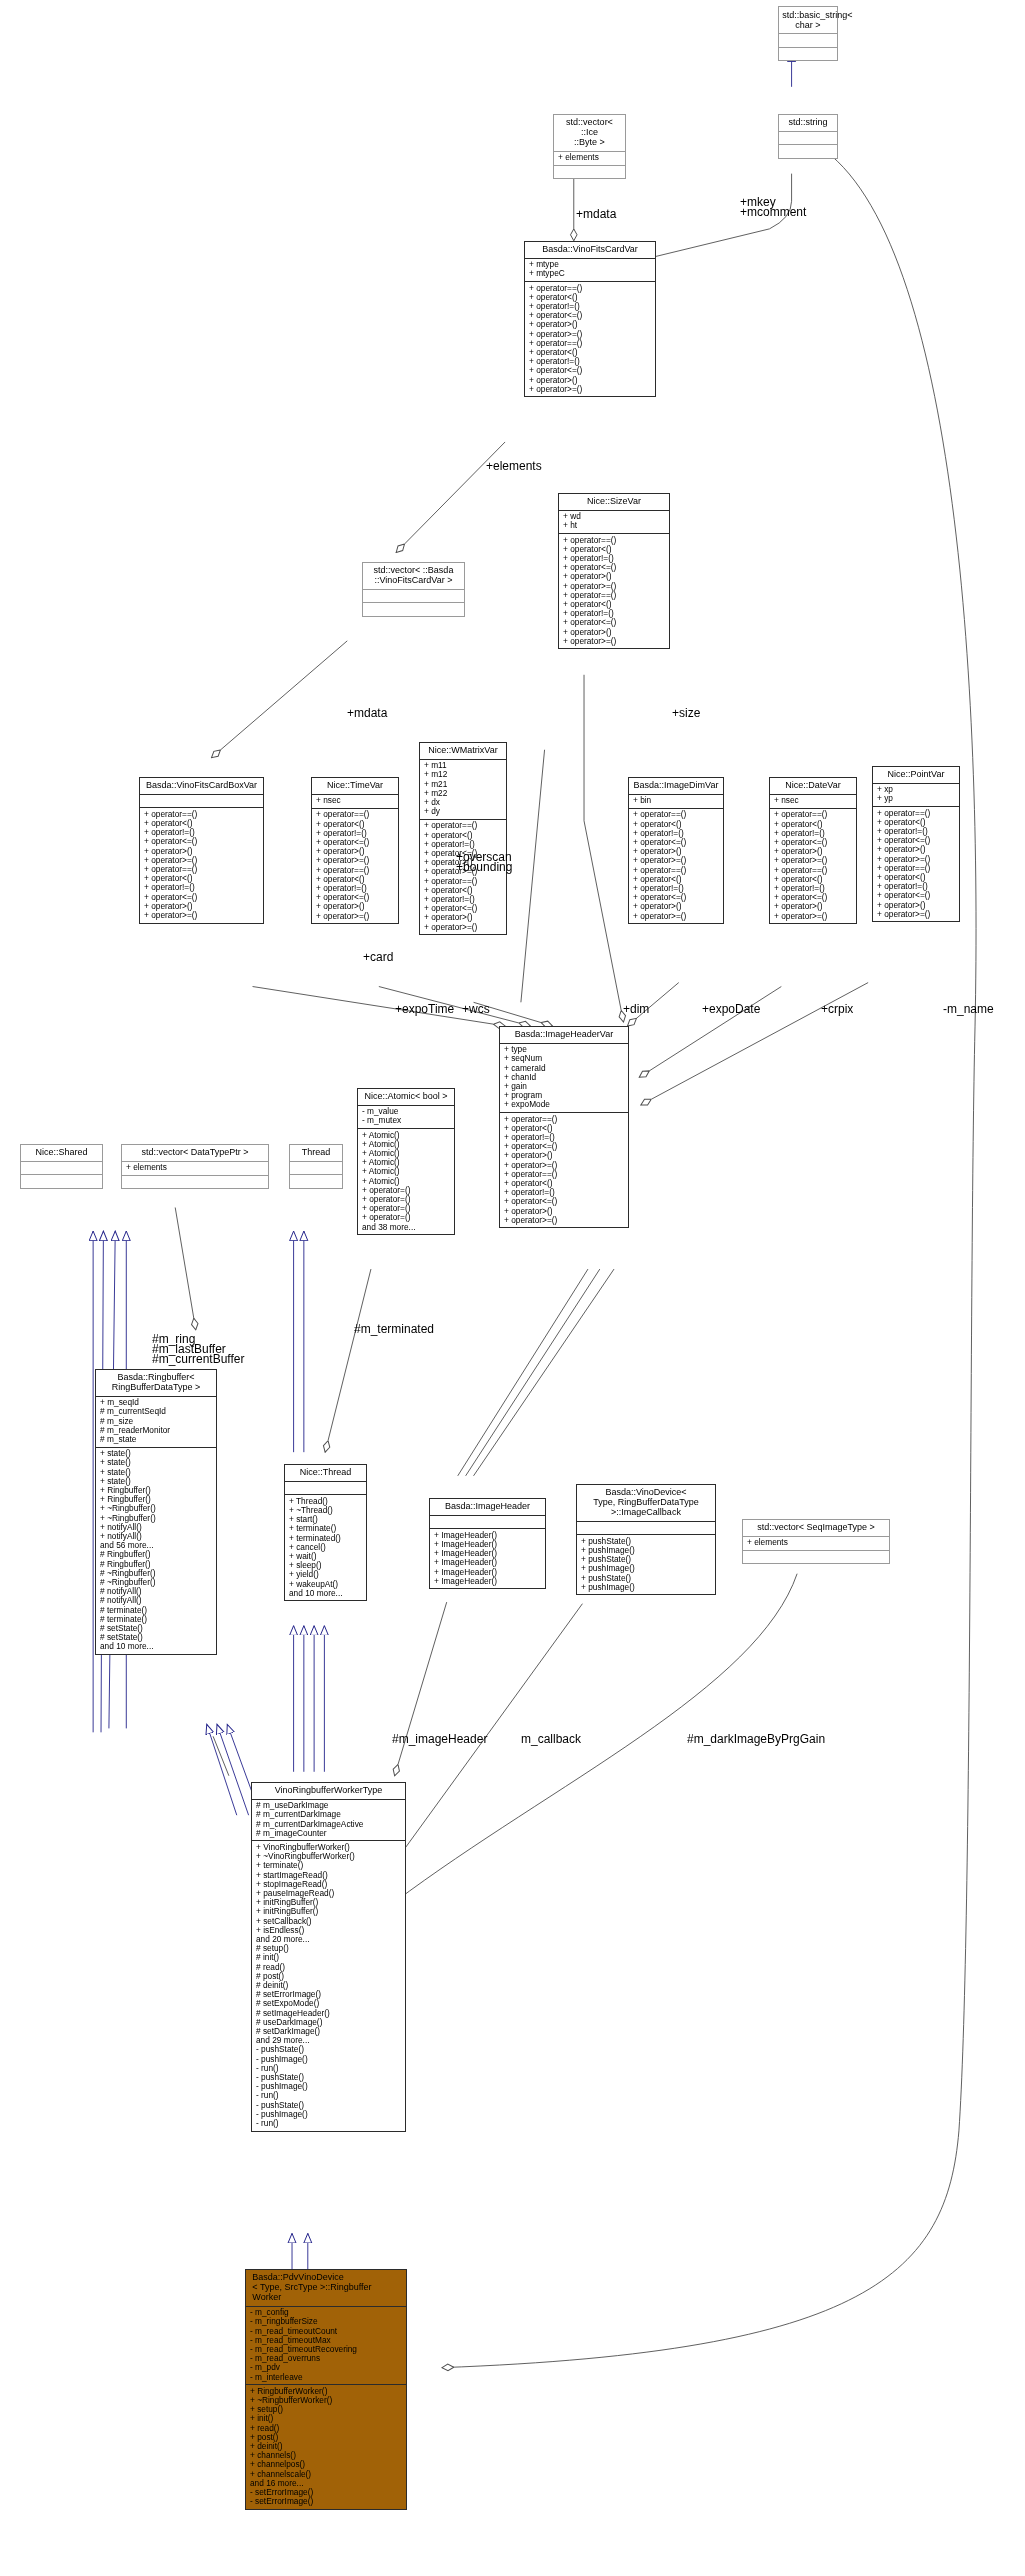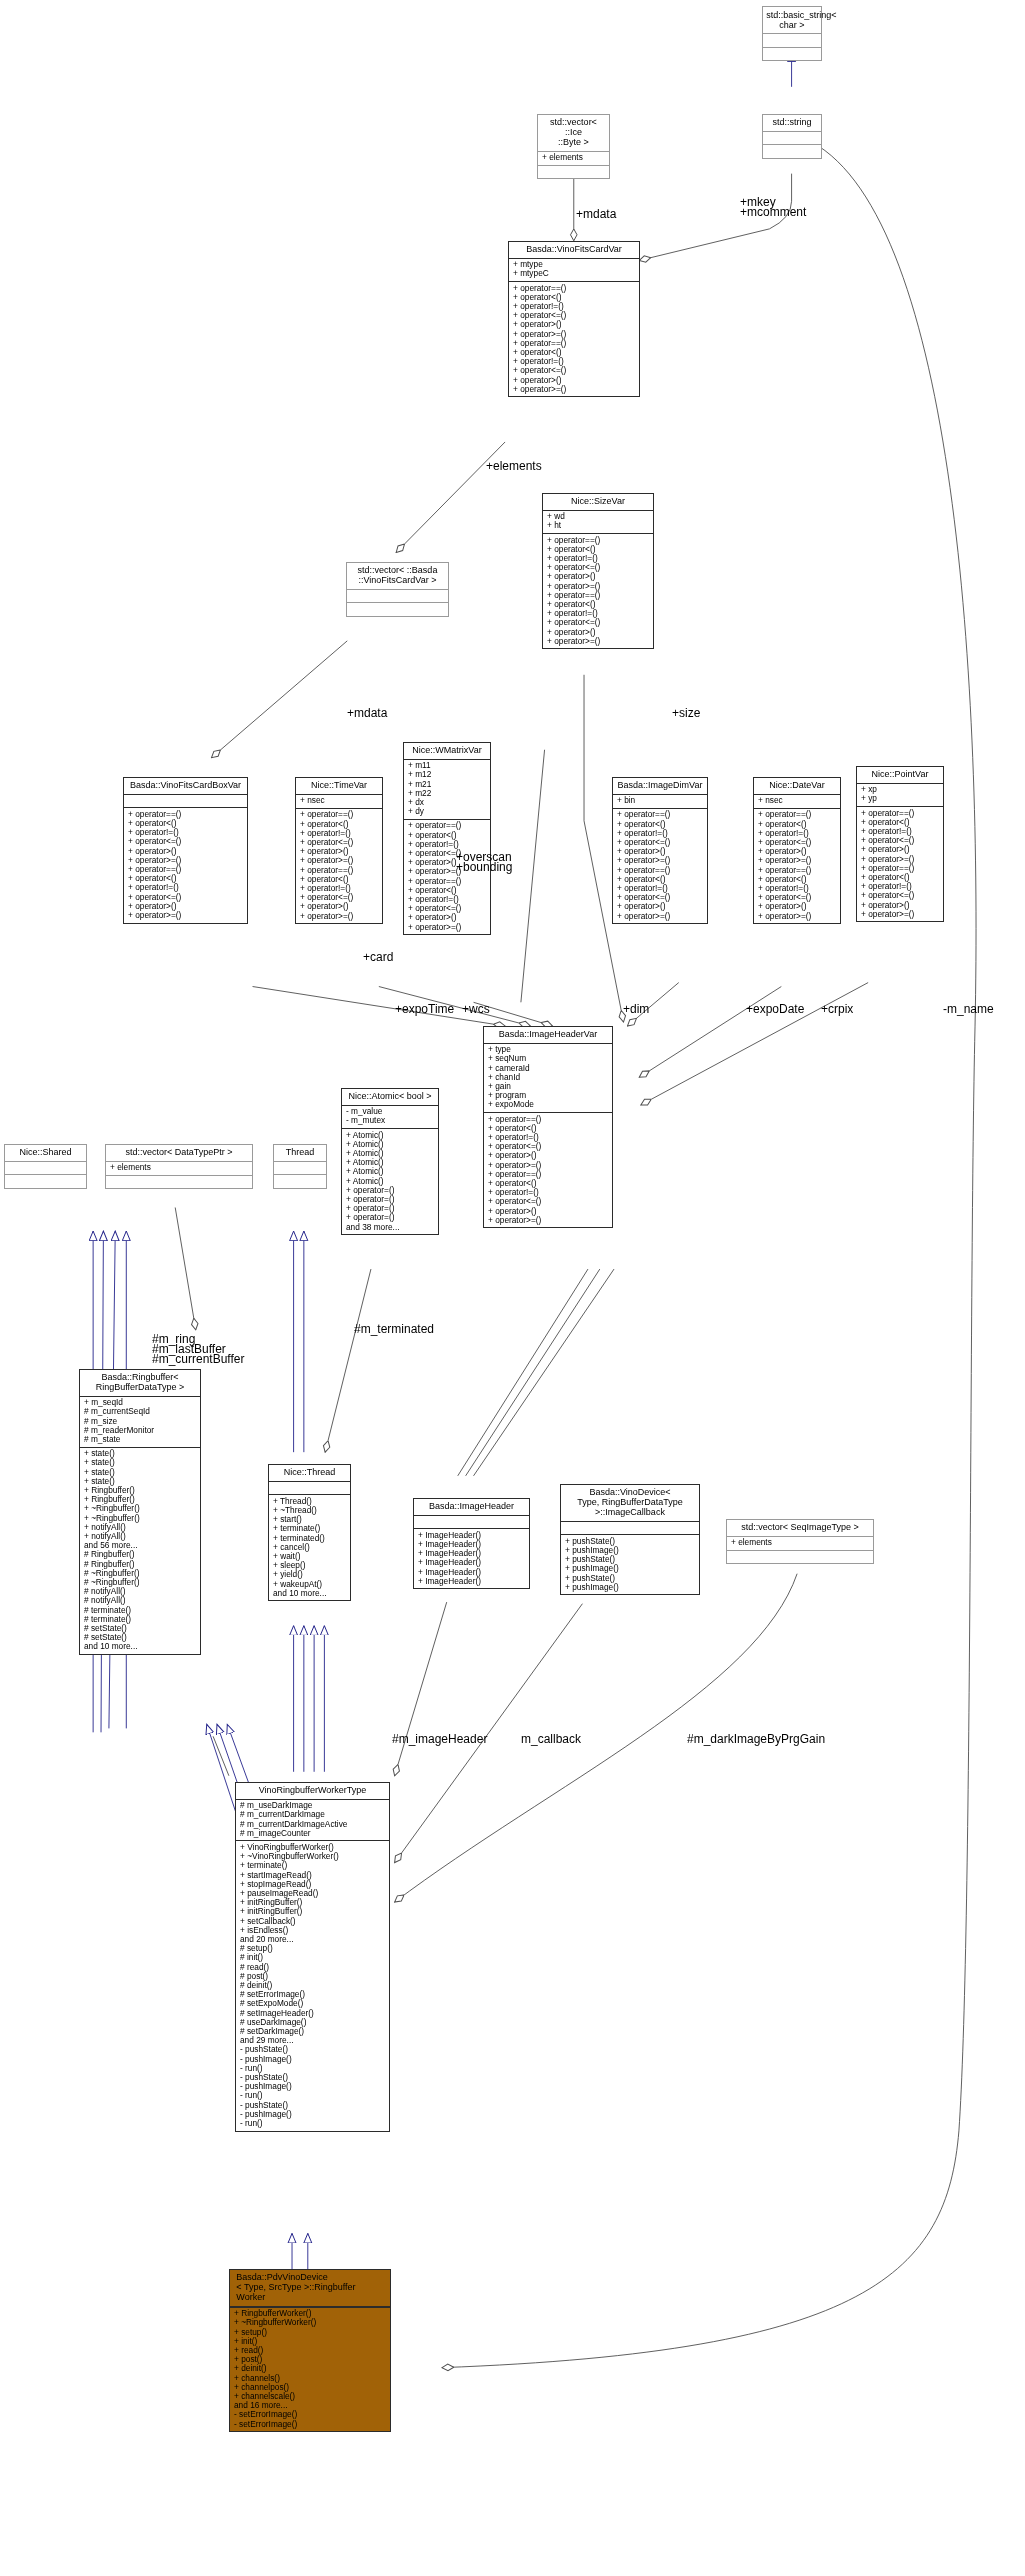--- a/index.html
+++ b/index.html
@@ -11,20 +11,21 @@
   #canvas{position:absolute;left:0;top:0;width:1026px;height:2576px;}
   svg.edges{position:absolute;left:0;top:0;width:1026px;height:2576px;overflow:visible;}
 
   
   .umlbox{
     position:absolute;
     background:#ffffff;
     box-sizing:border-box;
     border:0.8px solid #9a9a9a;
     z-index:5;
+    margin-left:16px;
   }
   .umlbox.bold{border:1.3px solid #2b2b2b;}
   .umlbox.filled{background:#a16207;}
   .umlbox .name{
     text-align:center;
     padding:2.4px 3.2px 3.2px 3.2px;
     font-size:9px;
     line-height:10px;
     color:#000;
     white-space:pre-line;
@@ -580,20 +581,30 @@
         <div>- pushImage()</div>
       <div>- run()</div>
     </div>
   </div>
 
   <div class="umlbox bold filled" style="left:229px;top:2269px;width:162px;">
     <div class="name" style="text-align:left;padding-left:6.3px;">Basda::PdvVinoDevice
 &lt; Type, SrcType &gt;::Ringbuffer
 Worker</div>
     <div class="sep"></div>
+    <div class="attrs">
+      <div>- m_config</div>
+        <div>- m_ringbufferSize</div>
+      <div>- m_read_timeoutCount</div>
+        <div>- m_read_timeoutMax</div>
+      <div>- m_read_timeoutRecovering</div>
+        <div>- m_read_overruns</div>
+      <div>- m_pdv</div>
+        <div>- m_interleave</div>
+    </div>
     <div class="sep"></div>
     <div class="ops">
       <div>+ RingbufferWorker()</div>
         <div>+ ~RingbufferWorker()</div>
       <div>+ setup()</div>
         <div>+ init()</div>
       <div>+ read()</div>
         <div>+ post()</div>
       <div>+ deinit()</div>
         <div>+ channels()</div>
@@ -610,21 +621,21 @@
 +mcomment</div>
   <div class="elabel" style="left:486px;top:461px;">+elements</div>
   <div class="elabel" style="left:347px;top:708px;">+mdata</div>
   <div class="elabel" style="left:672px;top:708px;">+size</div>
   <div class="elabel" style="left:363px;top:952px;">+card</div>
   <div class="elabel" style="left:395px;top:1004px;">+expoTime</div>
   <div class="elabel" style="left:462px;top:1004px;">+wcs</div>
   <div class="elabel" style="left:456px;top:852px;">+overscan
 +bounding</div>
   <div class="elabel" style="left:623px;top:1004px;">+dim</div>
-  <div class="elabel" style="left:702px;top:1004px;margin-left:44px;">+expoDate</div>
+  <div class="elabel" style="left:702px;top:1004px;">+expoDate</div>
   <div class="elabel" style="left:821px;top:1004px;">+crpix</div>
   <div class="elabel" style="left:943px;top:1004px;">-m_name</div>
   <div class="elabel" style="left:152px;top:1334px;">#m_ring
 #m_lastBuffer
 #m_currentBuffer</div>
   <div class="elabel" style="left:354px;top:1324px;">#m_terminated</div>
   <div class="elabel" style="left:392px;top:1734px;">#m_imageHeader</div>
   <div class="elabel" style="left:521px;top:1734px;">m_callback</div>
   <div class="elabel" style="left:687px;top:1734px;">#m_darkImageByPrgGain</div>
 

